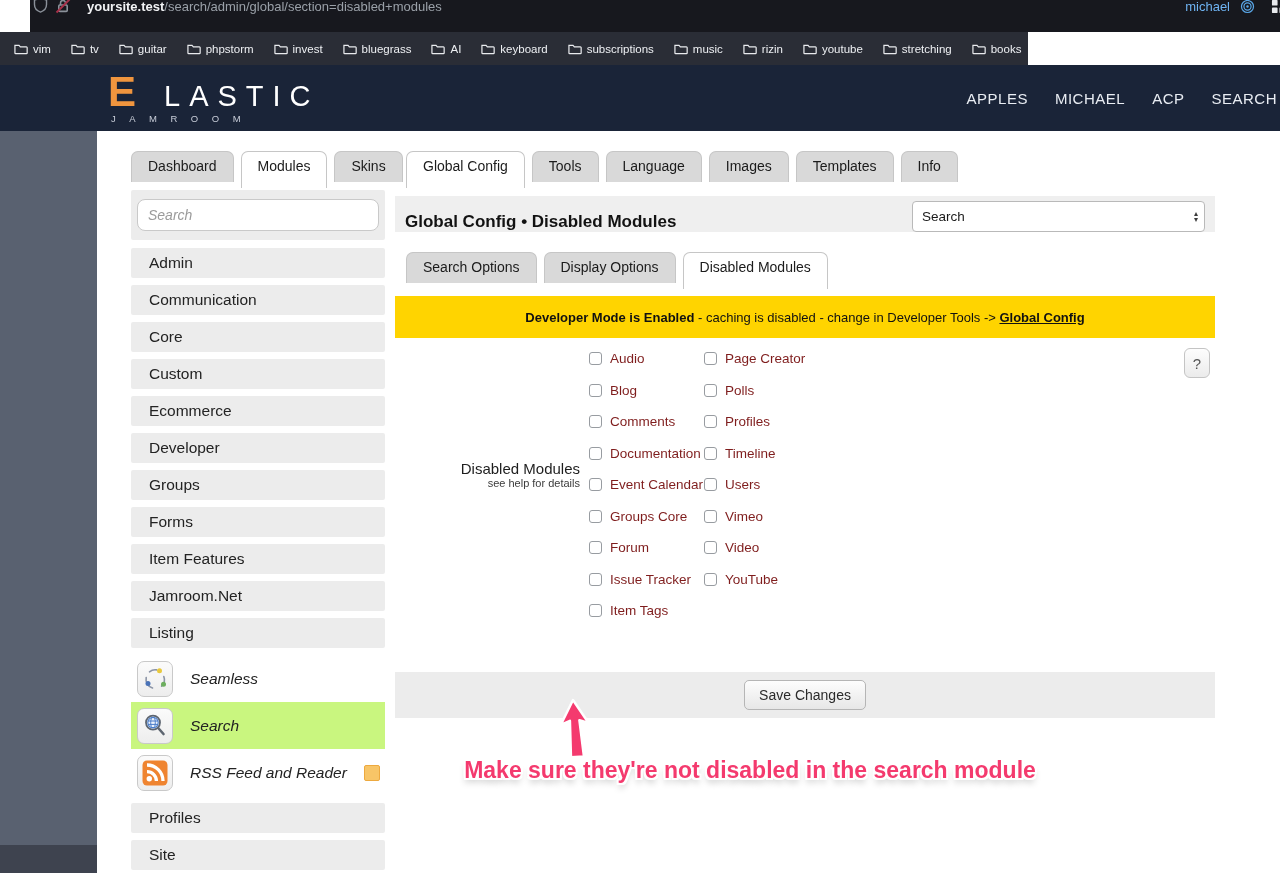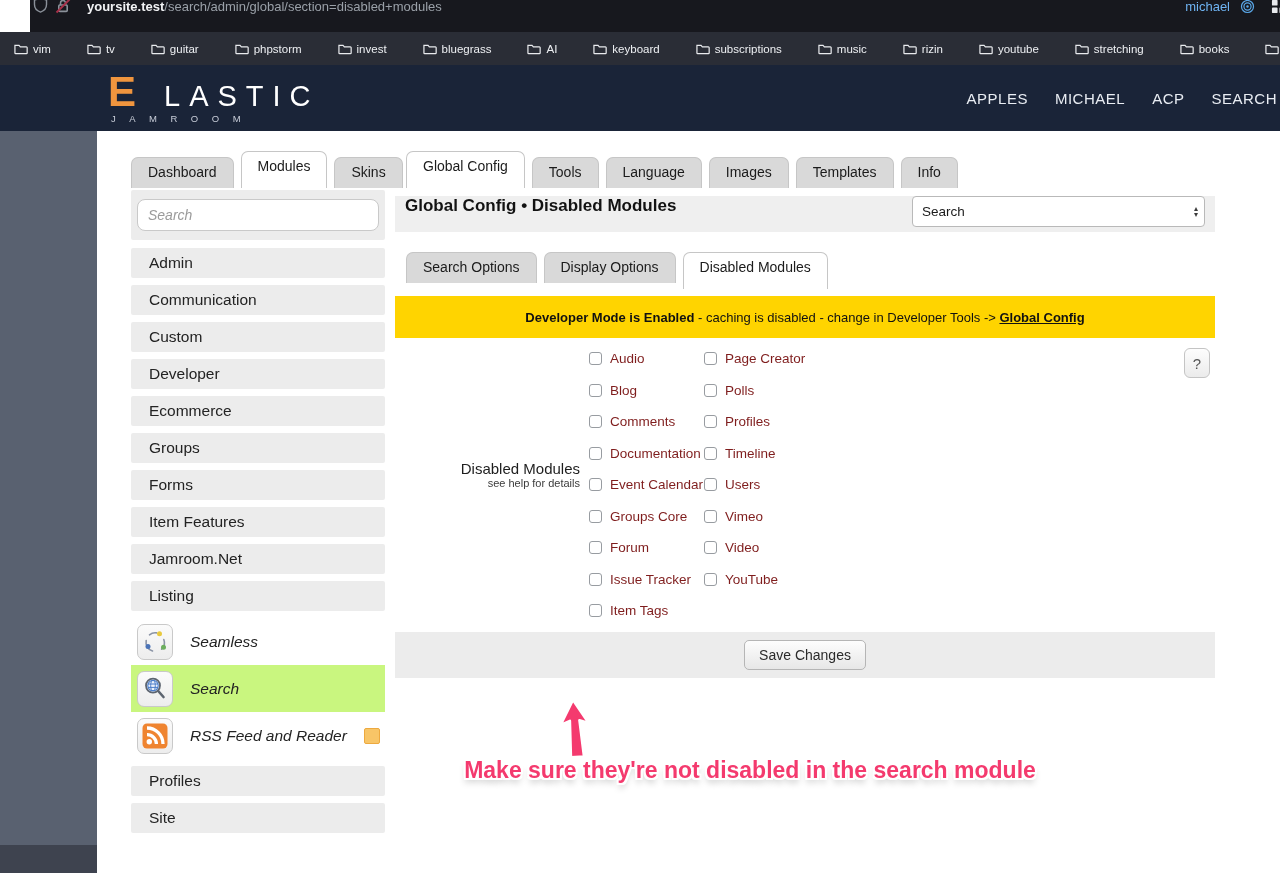--- a/index.html
+++ b/index.html
@@ -9,42 +9,42 @@
   
   .urlbar { position:absolute; left:0; top:0; width:1280px; height:32px; background:#17181e;
             display:flex; align-items:flex-end; padding:0 6px 18px 2px;margin-left:30px; }
   .urlbar .ico { flex:0 0 auto; margin-right:6px; display:flex; align-items:center; }
   .url-text { font-size:13px; color:#9aa0a8; margin-left:10px; white-space:nowrap; }
   .url-text .host { color:#f2f3f5; font-weight:bold; }
   .urlbar-right { margin-left:auto; display:flex; align-items:center; gap:10px; }
   .profile-name { color:#6fb3f2; font-size:13px; }
   .edge-chip { width:10px; height:14px; background:#d7d9dd; border-radius:2px; margin-right:-8px; }
 
-  .bookmarksbar { position:absolute; left:0; top:32px; width:1280px; height:33px; background:#2a2d36;
-                  display:flex; align-items:center; gap:36px; padding:8px 14px; overflow:hidden; }
+  .bookmarksbar { position:absolute; left:0; top:32px; width:1028px; height:33px; background:#2a2d36;
+                  display:flex; align-items:center; gap:20px; padding:8px 14px; overflow:hidden; }
   .bm { display:flex; align-items:center; gap:5px; color:#eef0f3; font-size:11.5px; white-space:nowrap; flex:0 0 auto; }
   .bm .site-ico { display:none; }
   .bm.show-site .site-ico { display:inline-flex; }
 
   
   .siteheader { position:absolute; left:0; top:65px; width:1280px; height:66px; background:#1a2438; }
   .logo { position:absolute; left:108px; top:9px; color:#fff; }
   .logo-line { display:flex; align-items:baseline; }
   .logo-e { color:#f0953e; font-size:42px; font-weight:600; line-height:36px; margin-right:5px; }
   .logo-rest { font-size:29px; font-weight:500; letter-spacing:9px; line-height:30px;margin-left:23px; }
   .logo-sub { font-size:9.5px; letter-spacing:13.5px; color:#c8cdd8; margin:2px 0 0 3px; }
   .headnav { position:absolute; right:3px; top:0; height:66px; display:flex; align-items:center; gap:27px; }
   .headnav-link { color:#e9edf3; font-size:15px; letter-spacing:0.5px; white-space:nowrap; }
 
   
   .leftstrip { position:absolute; left:0; top:131px; width:97px; height:742px; background:#596170; }
   .leftstrip-bottom { position:absolute; left:0; top:845px; width:97px; height:28px; background:#3e434f; }
 
   
-  .tabs { position:absolute; top:151px; display:flex; align-items:flex-end; }
+  .tabs { position:absolute; top:151px; display:flex; align-items:flex-start; }
   .tabs-side { left:131px; }
   .tabs-main { left:406px; }
   .tab { height:31px; line-height:29px; padding:0 16px; background:#d9d9d9; border:1px solid #c6c6c6;
          border-bottom:none; border-radius:7px 7px 0 0; margin-right:7px; font-size:14px; color:#1b1b1b;
          white-space:nowrap; cursor:default; }
   .tab.active { background:#fff; height:37px; }
 
   
   .sidebar { position:absolute; left:131px; top:190px; width:254px; }
   .side-search-panel { height:50px; background:#ececec; border-radius:2px; padding:9px 6px; margin-bottom:8px; }
@@ -59,21 +59,21 @@
   .icobox { width:36px; height:36px; background:linear-gradient(#fbfbfb,#ededed); border:1px solid #c9c9c9;
             border-radius:7px; display:flex; align-items:center; justify-content:center; }
   .mod-label { margin-left:17px; font-size:15.5px; color:#232323;font-style:italic; }
   .mod-badge { position:absolute; right:5px; top:16px; width:16px; height:16px; background:#f8c567;
                border:1px solid #eda93f; border-radius:2px; }
   .side-bottom { margin-top:7px; }
 
   
   .main { position:absolute; left:395px; top:196px; width:820px; height:500px; }
   .titlebar { position:absolute; top:0; left:0; width:820px; height:36px; background:#efefef;
-              display:flex; align-items:flex-start; padding:0 10px; }
+              display:flex; align-items:flex-end; padding:0 10px; }
   .page-title { font-size:17px; font-weight:600; color:#121212; }
   .mod-select { margin-left:auto; width:293px; height:31px; background:#fff; border:1px solid #b9b9b9;
                 border-radius:4px; display:flex; align-items:center; padding:0 6px 0 9px; font-size:13.5px;
                 color:#1a1a1a; cursor:default; }
   .updown { margin-left:auto; display:flex; flex-direction:column; font-size:8px; line-height:6px; color:#3c3c3c; }
 
   .subtabs { position:absolute; top:56px; left:11px; display:flex; align-items:flex-start; }
 
   .banner { position:absolute; top:100px; left:0; width:820px; height:42px; background:#ffd400;
             display:flex; align-items:center; justify-content:center; font-size:13px; color:#111; white-space:pre; }
@@ -88,21 +88,21 @@
   .cb-row { height:31.5px; display:flex; align-items:center; }
   .cb-cell { display:flex; align-items:center; }
   .cb-cell.c1 { width:115px; }
   .checkbox { width:13px; height:13px; background:#fff; border:1.5px solid #989ca1; border-radius:3px;
               margin-right:8px; flex:0 0 auto; cursor:pointer; }
   .cb-label { font-size:13.5px; color:#7f1d1d; white-space:nowrap; }
   .helpbtn { position:absolute; right:5px; top:10px; width:26px; height:30px;
              background:linear-gradient(#fdfdfd,#ebebeb); border:1px solid #c4c4c4; border-radius:6px;
              font-size:15px; color:#555; display:flex; align-items:center; justify-content:center; cursor:pointer; }
 
-  .footer { position:absolute; top:436px; left:0; width:820px; height:46px; background:#ececec;
+  .footer { position:absolute; top:476px; left:0; width:820px; height:46px; background:#ececec;
             display:flex; align-items:center; justify-content:center; }
   .savebtn { padding:6px 14px; font-size:14px; color:#2b2b2b; background:linear-gradient(#fdfdfd,#e7e7e7);
              border:1px solid #b5b5b5; border-radius:5px; font-family:"Liberation Sans",sans-serif; cursor:pointer; }
 
   
   .anno-arrow { position:absolute; left:552px; top:698px; }
   .annotation { position:absolute; left:395px; top:757px; width:710px; text-align:center;
                 font-size:23px; font-weight:bold; color:#f43a6e;
                 text-shadow:-2px -2px 0 #fff, 2px -2px 0 #fff, -2px 2px 0 #fff, 2px 2px 0 #fff,
                             0 -2px 0 #fff, 0 2px 0 #fff, -2px 0 0 #fff, 2px 0 0 #fff,
@@ -342,26 +342,27 @@
 
   <div class="sidebar">
     <div class="side-search-panel">
       <input class="side-search-input" type="text" placeholder="Search" style="">
     </div>
     <div>
   <div class="side-cat">Admin</div>
 
   <div class="side-cat">Communication</div>
 
+  <div class="side-cat">Core</div>
 
   <div class="side-cat">Custom</div>
 
+  <div class="side-cat">Ecommerce</div>
+
   <div class="side-cat">Developer</div>
-
-  <div class="side-cat">Ecommerce</div>
 
   <div class="side-cat">Groups</div>
 
   <div class="side-cat">Forms</div>
 
   <div class="side-cat">Item Features</div>
 
   <div class="side-cat">Jamroom.Net</div>
 
   <div class="side-cat">Listing</div>

